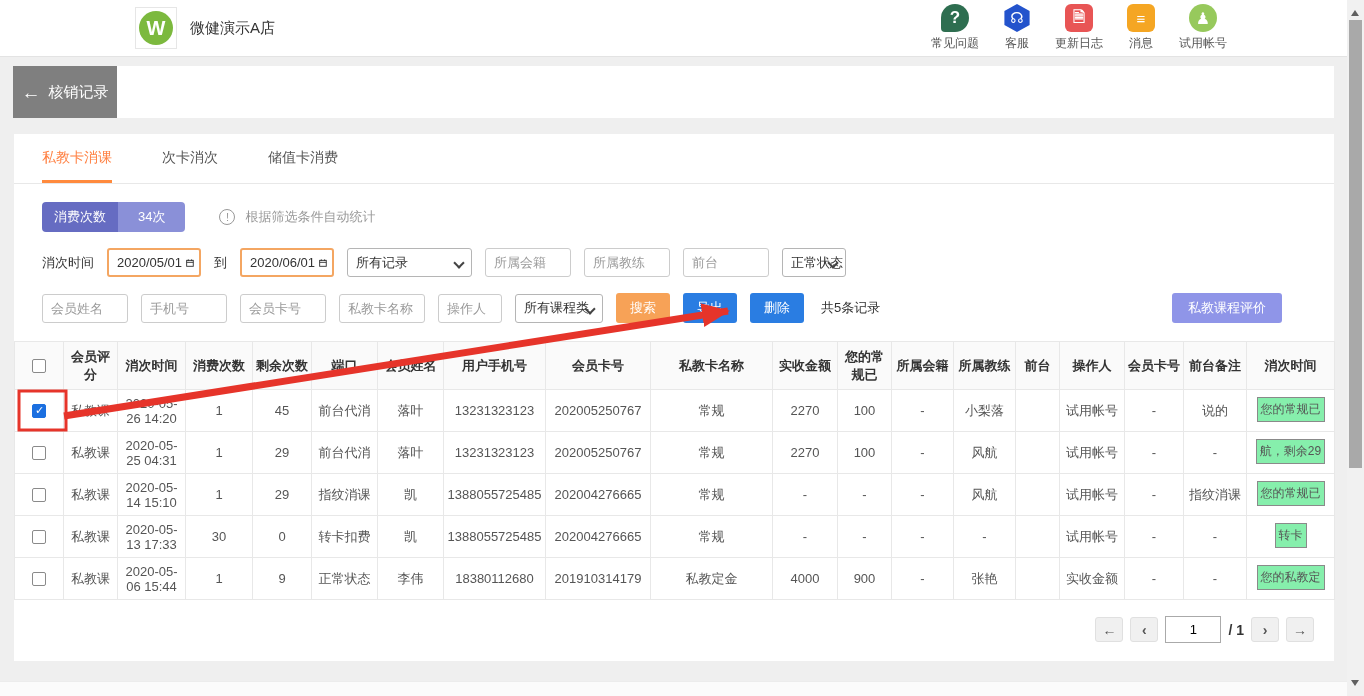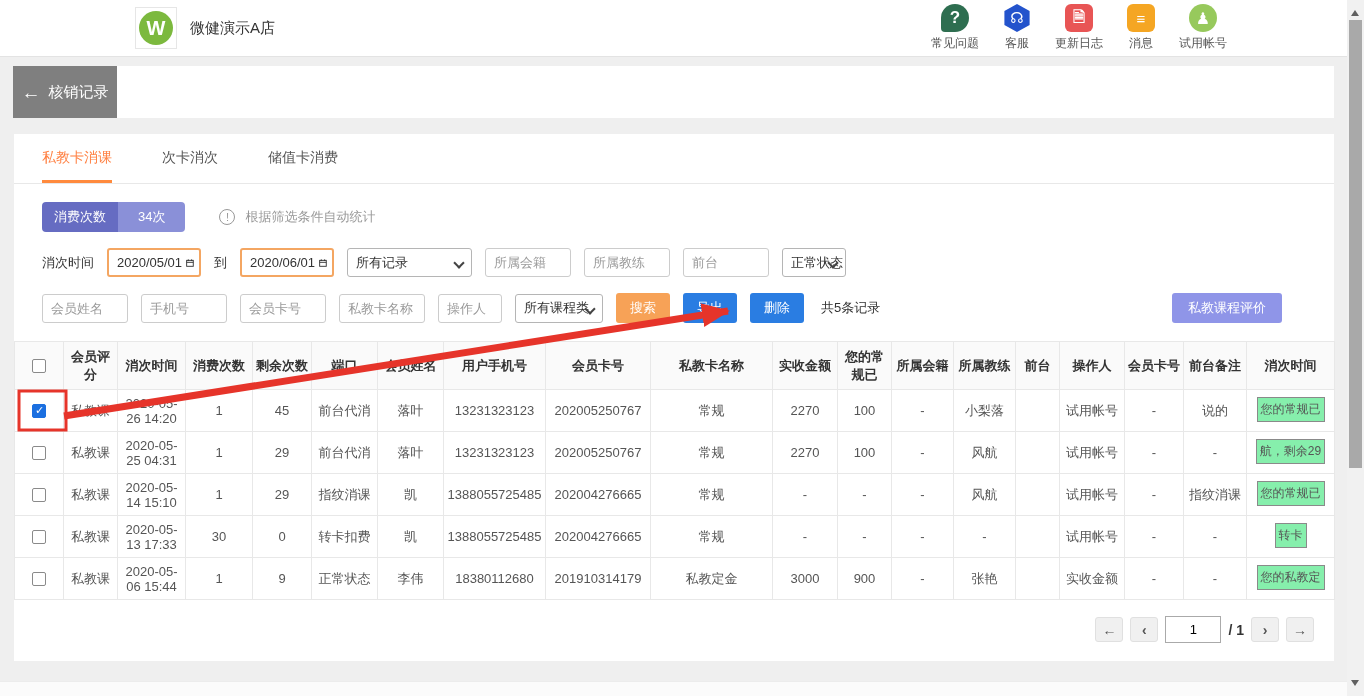--- a/index.html
+++ b/index.html
@@ -315,21 +315,21 @@
           <td><span class="cb"></span></td>
           <td>私教课</td>
           <td>2020-05-06 15:44</td>
           <td>1</td>
           <td>9</td>
           <td>正常状态</td>
           <td>李伟</td>
           <td>18380112680</td>
           <td>201910314179</td>
           <td>私教定金</td>
-          <td>3000</td>
+          <td>4000</td>
           <td>900</td>
           <td>-</td>
           <td>张艳</td>
           <td></td>
           <td>实收金额</td>
           <td>-</td>
           <td>-</td>
           <td><span class="note-box">您的私教定</span></td>
         </tr>
       </tbody>

